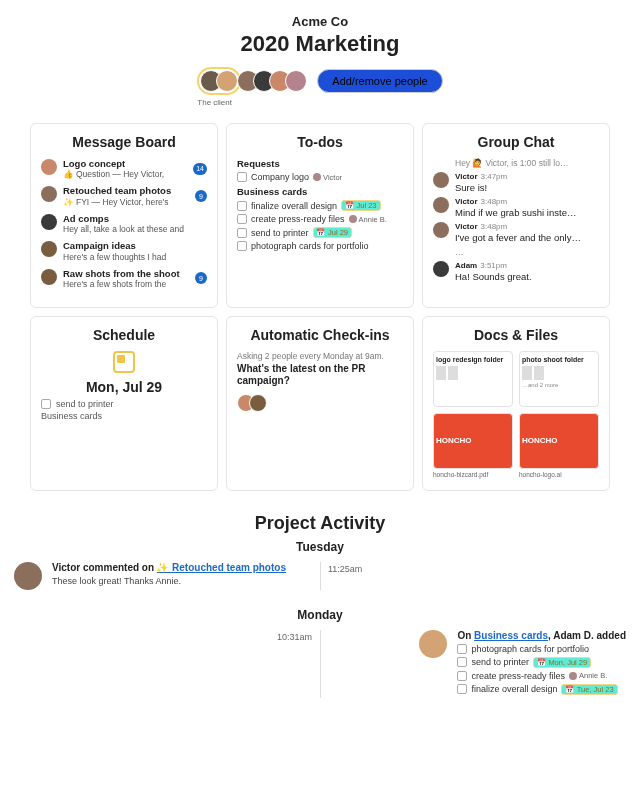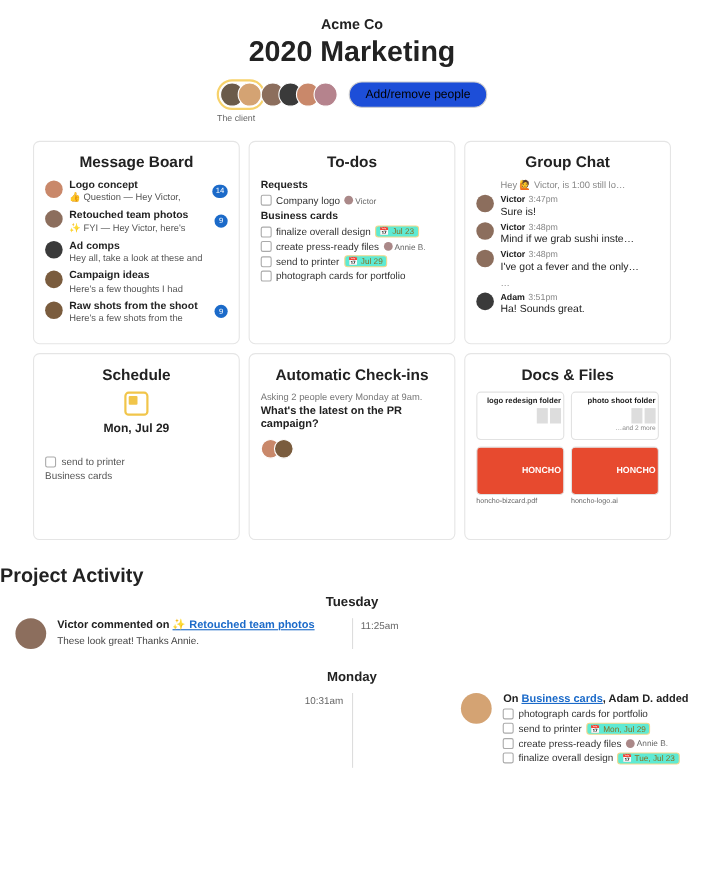--- a/index.html
+++ b/index.html
@@ -1,19 +1,19 @@
 <!DOCTYPE html>
 <html><head>
 <meta charset="utf-8">
 <style>
 * { box-sizing: border-box; margin: 0; padding: 0; }
 body { font-family: -apple-system, BlinkMacSystemFont, "Segoe UI", Helvetica, Arial, sans-serif; background: #fff; color: #222; width: 640px; }
 .header { text-align: center; padding: 14px 0 8px; }
 .org { font-size: 13px; font-weight: 600; }
-.project { font-size: 26px; font-weight: 700; margin-top: 2px; }
+.project { font-size: 22px; font-weight: 700; margin-top: 2px; }
 .people-row { display: flex; justify-content: center; align-items: center; gap: 10px; margin-top: 10px; }
 .avatars { display: flex; align-items: center; position: relative; }
 .avatar { width: 22px; height: 22px; border-radius: 50%; border: 1.5px solid #fff; margin-left: -6px; display: inline-block; background: #ccc; }
 .avatar:first-child { margin-left: 0; }
 .avatar-ring { border: 2px solid #f7d26b; border-radius: 14px; padding: 1px; display: inline-flex; margin-right: 2px; }
 .avatar-ring .avatar { margin-left: -6px; }
 .avatar-ring .avatar:first-child { margin-left: 0; }
 .client-label { position: absolute; bottom: -12px; left: 0; font-size: 8px; color: #666; }
 .pill-btn { border: 1px solid #ccc; border-radius: 16px; padding: 5px 14px; font-size: 11px; background: #1d4ed8; cursor: pointer; }
 .grid { display: grid; grid-template-columns: 1fr 1fr 1fr; gap: 8px; padding: 20px 30px 10px; }
@@ -34,31 +34,31 @@
 .chat-msg { display: flex; gap: 6px; margin: 4px 0; }
 .chat-av { width: 16px; height: 16px; border-radius: 50%; background: #bbb; flex-shrink: 0; }
 .chat-body { flex: 1; }
 .chat-meta { font-size: 8px; }
 .chat-name { font-weight: 700; }
 .chat-time { color: #888; margin-left: 3px; }
 .chat-text { font-size: 9.5px; margin-top: 1px; }
 .chat-overflow { font-size: 8.5px; color: #888; padding-left: 22px; margin-bottom: 2px; }
 .sched-icon { width: 22px; height: 22px; border: 2px solid #f1c54a; border-radius: 4px; margin: 6px auto 6px; position: relative; }
 .sched-icon::after { content: ""; position: absolute; left: 2px; top: 2px; width: 8px; height: 8px; background: #f1c54a; border-radius: 1px; }
-.sched-date { font-size: 11px; font-weight: 700; text-align: center; margin-bottom: 19px; }
+.sched-date { font-size: 14px; font-weight: 700; text-align: center; margin-bottom: 4px; }
 .sched-item { display: flex; align-items: center; gap: 5px; font-size: 9px; color: #555; margin: 2px 0; }
 .checkin-sub { font-size: 8.5px; color: #777; margin: 2px 0; }
 .checkin-q { font-size: 10px; font-weight: 700; line-height: 1.25; }
 .checkin-avs { display: flex; margin-top: 6px; }
 .checkin-avs .avatar { width: 18px; height: 18px; }
 .docs-grid { display: grid; grid-template-columns: 1fr 1fr; gap: 6px; }
-.doc-thumb { border: 1px solid #e2e2e2; border-radius: 4px; height: 44px; font-size: 7px; text-align: center; padding: 4px 2px; display: flex; flex-direction: column; align-items: flex-end; justify-content: flex-start; gap: 2px; overflow: hidden; }
+.doc-thumb { border: 1px solid #e2e2e2; border-radius: 4px; height: 56px; font-size: 7px; text-align: center; padding: 4px 2px; display: flex; flex-direction: column; align-items: flex-start; justify-content: flex-start; gap: 2px; overflow: hidden; }
 .doc-thumb.red { background: #e74a2f; color: #fff; justify-content: center; }
 .doc-caption { font-size: 6.5px; color: #666; margin-top: 2px; }
-.activity-title { text-align: left; font-size: 18px; font-weight: 700; margin: 12px 0 4px; }
+.activity-title { text-align: center; font-size: 18px; font-weight: 700; margin: 12px 0 4px; }
 .day-label { text-align: center; font-size: 12px; font-weight: 700; margin: 6px 0; }
 .timeline { position: relative; padding: 0 14px; }
 .timeline::before { content: ""; position: absolute; left: 50%; top: 0; bottom: 0; width: 1px; background: #ddd; }
 .evt { display: flex; gap: 10px; margin: 8px 0 18px; position: relative; }
 .evt.left { justify-content: flex-start; padding-right: 52%; }
 .evt.right { justify-content: flex-end; padding-left: 52%; }
 .evt-time { font-size: 9px; color: #666; position: absolute; top: 2px; }
 .evt.left .evt-time { left: 50%; margin-left: 8px; }
 .evt.right .evt-time { right: 50%; margin-right: 8px; text-align: right; }
 .evt-av { width: 28px; height: 28px; border-radius: 50%; background: #bbb; flex-shrink: 0; }

